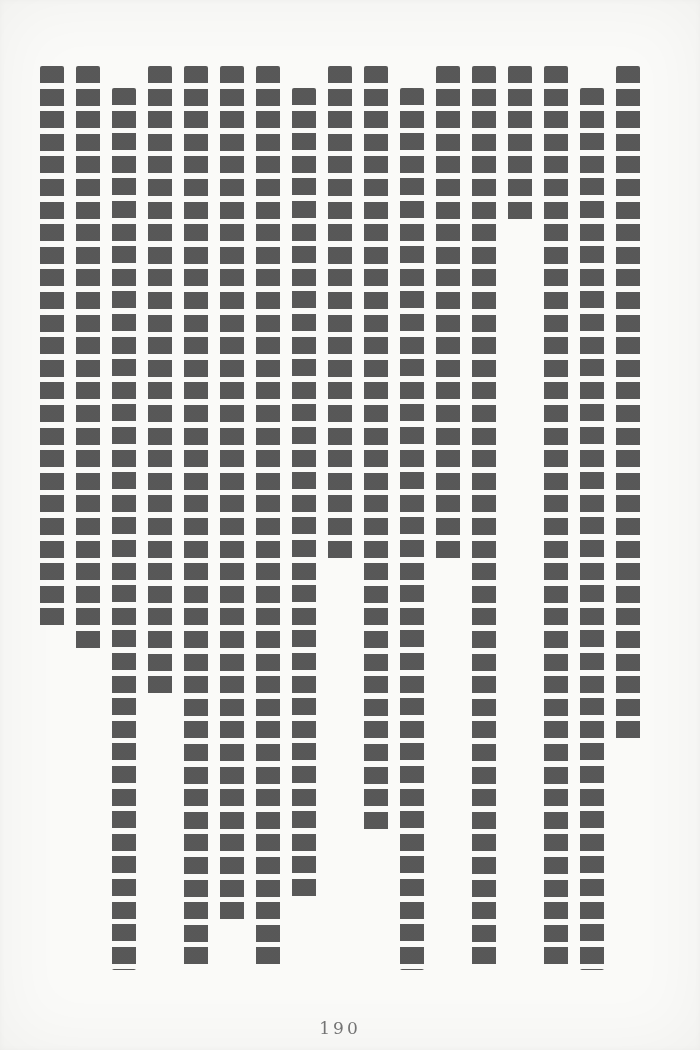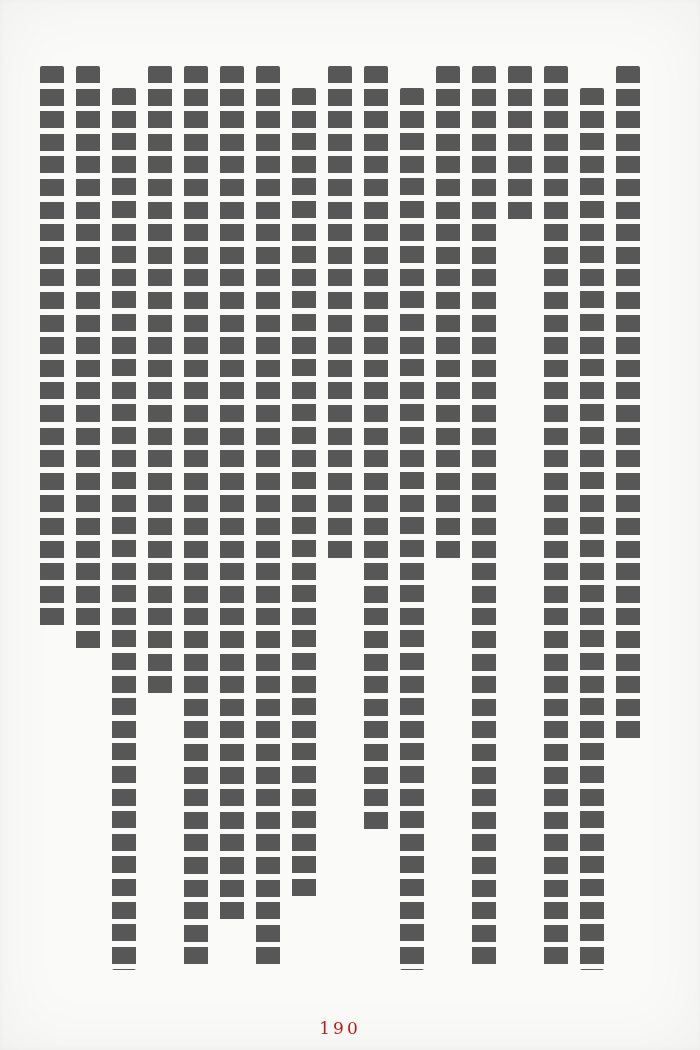--- a/index.html
+++ b/index.html
@@ -37,21 +37,21 @@
   }
   .page-number {
     position: absolute;
     left: 0;
     width: 680px;
     top: 1018px;
     text-align: center;
     font-family: "DejaVu Serif", serif;
     font-size: 17px;
     letter-spacing: 3px;
-    color: #b91c1c;
+    color: #737373;
   }
 </style>
 </head>
 <body>
 
 <div class="page">
   <div class="text-block" id="text-block">
       <div class="t-col" style="left: 616px; width: 24px; top: 66px; height: 678px;"></div>
       <div class="t-col" style="left: 580px; width: 24px; top: 88px; height: 882px;"></div>
       <div class="t-col" style="left: 544px; width: 24px; top: 66px; height: 904px;"></div>

